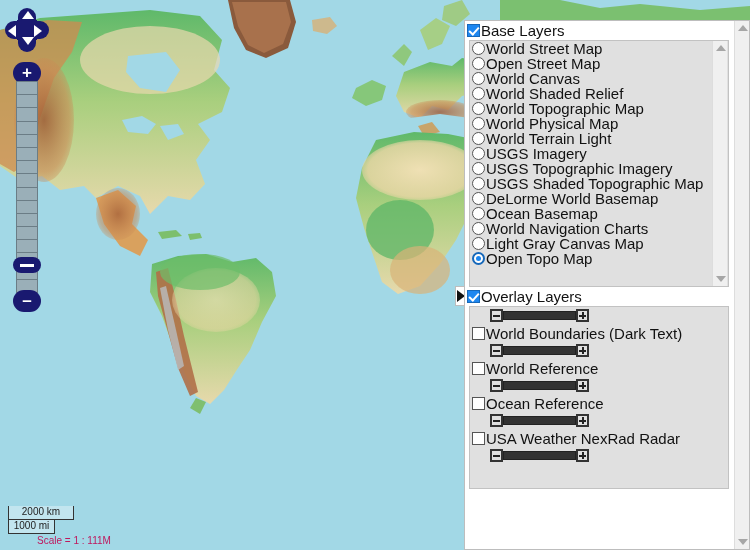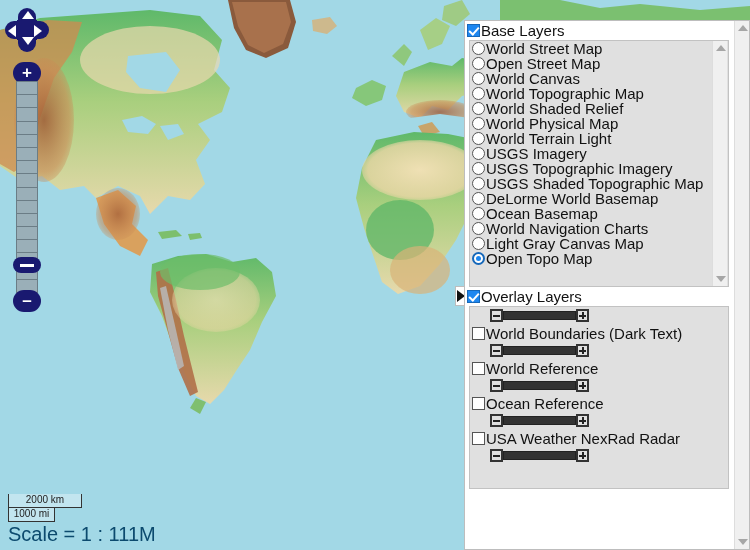--- a/index.html
+++ b/index.html
@@ -111,26 +111,27 @@
     position: relative;
     border: 1px solid #333;
     border-top: none;
     height: 14px;
     text-align: center;
     font-size: 10px;
     line-height: 12px;
     color: #222;
     background: rgba(255,255,255,0.35);
   }
-  .scale-km { width: 74px; }
+  .scale-km { width: 66px; }
   .scale-mi { width: 47px; }
   #scale-text {
-    font-size: 20px;
-    color: #0c4a6e;
+    font-size: 10px;
+    color: #be185d;
     margin-top: 1px;
+    margin-left: 29px;
   }
 
   
   #layer-panel {
     position: absolute;
     left: 464px; top: 20px;
     width: 286px; height: 530px;
     background: #fff;
     border: 1px solid #bdbdbd;
     overflow: hidden;
@@ -428,25 +429,25 @@
           <div class="layer-row">
             <span class="rb"></span>
             <span>Open Street Map</span>
           </div>
           <div class="layer-row">
             <span class="rb"></span>
             <span>World Canvas</span>
           </div>
           <div class="layer-row">
             <span class="rb"></span>
+            <span>World Shaded Relief</span>
+          </div>
+          <div class="layer-row">
+            <span class="rb"></span>
             <span>World Topographic Map</span>
-          </div>
-          <div class="layer-row">
-            <span class="rb"></span>
-            <span>World Shaded Relief</span>
           </div>
           <div class="layer-row">
             <span class="rb"></span>
             <span>World Physical Map</span>
           </div>
           <div class="layer-row">
             <span class="rb"></span>
             <span>World Terrain Light</span>
           </div>
           <div class="layer-row">

